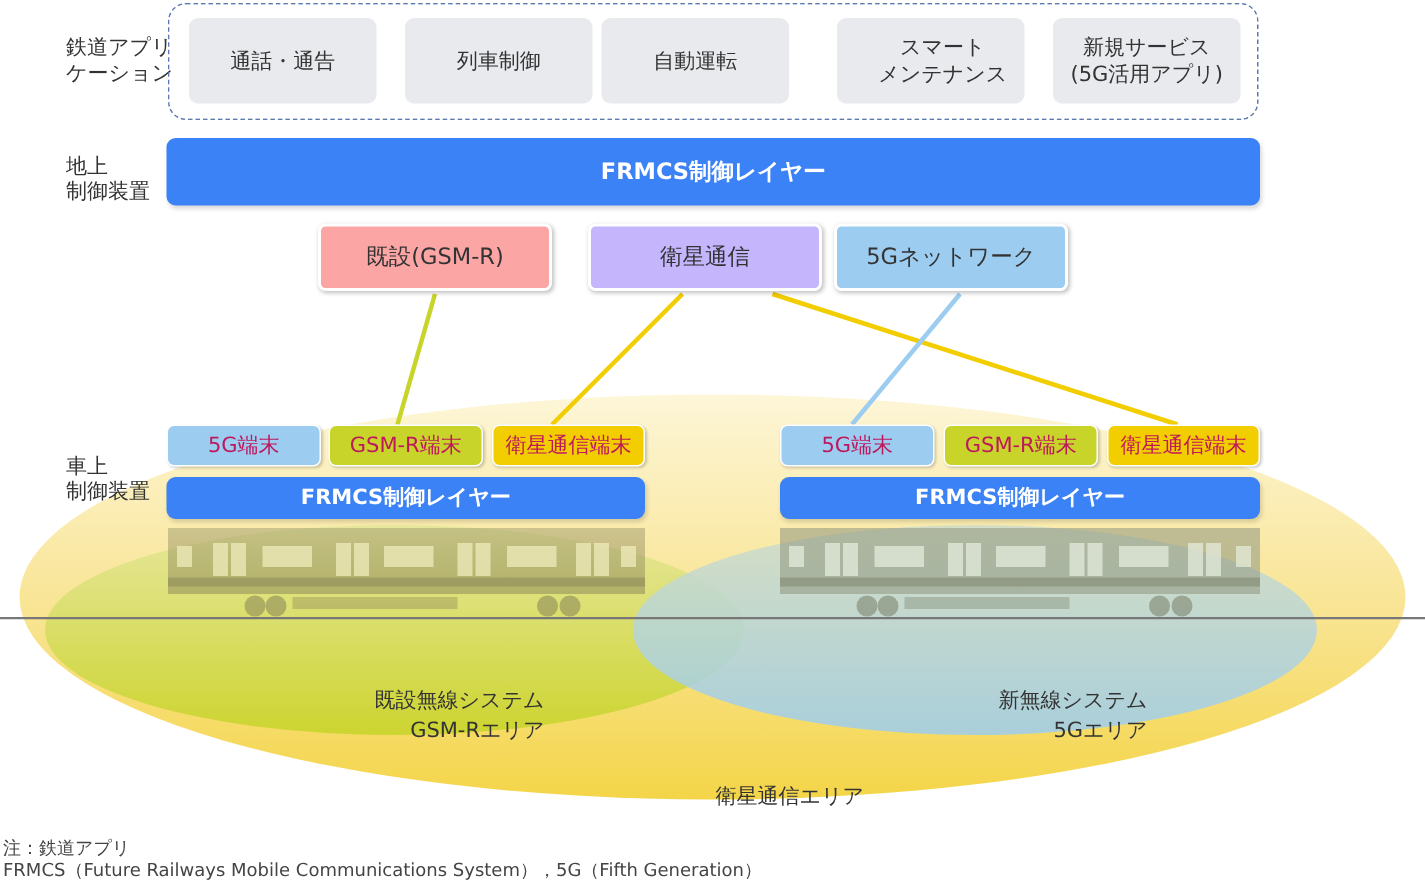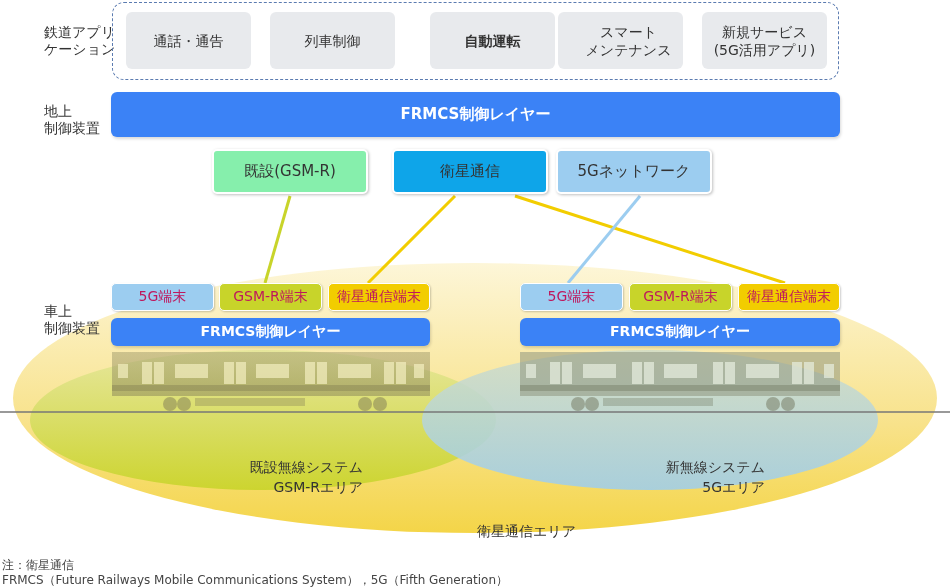--- a/index.html
+++ b/index.html
@@ -112,42 +112,42 @@
 <div class="abs rowlabel" style="left:28px; top:24px;">鉄道アプリ
 ケーション</div>
 <div class="abs rowlabel" style="left:28px; top:103px;">地上
 制御装置</div>
 <div class="abs rowlabel" style="left:28px; top:303px;">車上
 制御装置</div>
 
 <div class="dashed"></div>
 <div class="appbox" style="left:126px;">通話・通告</div>
 <div class="appbox" style="left:270px;">列車制御</div>
-<div class="appbox" style="left:430px;font-weight:bold;">自動運転</div>
+<div class="appbox" style="left:401px;">自動運転</div>
 <div class="appbox" style="left:558px;padding-left:16px;">スマート
 メンテナンス</div>
 <div class="appbox" style="left:702px;">新規サービス
 (5G活用アプリ)</div>
 
 <div class="ctrl" style="left:111px; top:92px; width:729px; height:45px; font-size:15px;">FRMCS制御レイヤー</div>
 
-<div class="net" style="left:212px; width:156px; background:#86efac;">既設(GSM-R)</div>
-<div class="net" style="left:392px; width:156px; background:#0ea5e9;">衛星通信</div>
+<div class="net" style="left:212px; width:156px; background:#fca5a5;">既設(GSM-R)</div>
+<div class="net" style="left:392px; width:156px; background:#c4b5fd;">衛星通信</div>
 <div class="net" style="left:556px; width:156px; background:#9ccdf0;">5Gネットワーク</div>
 
 <div class="term" style="left:111px; width:103px; background:#9ccdf0;">5G端末</div>
 <div class="term" style="left:219px; width:103px; background:#c8d42a;">GSM-R端末</div>
 <div class="term" style="left:328px; width:102px; background:#f2cd00;">衛星通信端末</div>
 <div class="ctrl" style="left:111px; top:318px; width:319px; height:28px; font-size:14px;">FRMCS制御レイヤー</div>
 
 <div class="term" style="left:520px; width:103px; background:#9ccdf0;">5G端末</div>
 <div class="term" style="left:629px; width:103px; background:#c8d42a;">GSM-R端末</div>
 <div class="term" style="left:738px; width:102px; background:#f2cd00;">衛星通信端末</div>
 <div class="ctrl" style="left:520px; top:318px; width:320px; height:28px; font-size:14px;">FRMCS制御レイヤー</div>
 
 <div class="area-label" style="left:163px; top:433px; width:200px;">既設無線システム
 GSM-Rエリア</div>
 <div class="area-label" style="left:565px; top:433px; width:200px;">新無線システム
 5Gエリア</div>
 <div class="area-label" style="left:376px; top:497px; width:200px;">衛星通信エリア</div>
 
-<div class="note" style="top:557px;">注：衛星通信</div>
+<div class="note" style="top:557px;">注：鉄道アプリ</div>
 <div class="note" style="top:572px;">FRMCS（Future Railways Mobile Communications System），5G（Fifth Generation）</div>
 
 </body></html>

